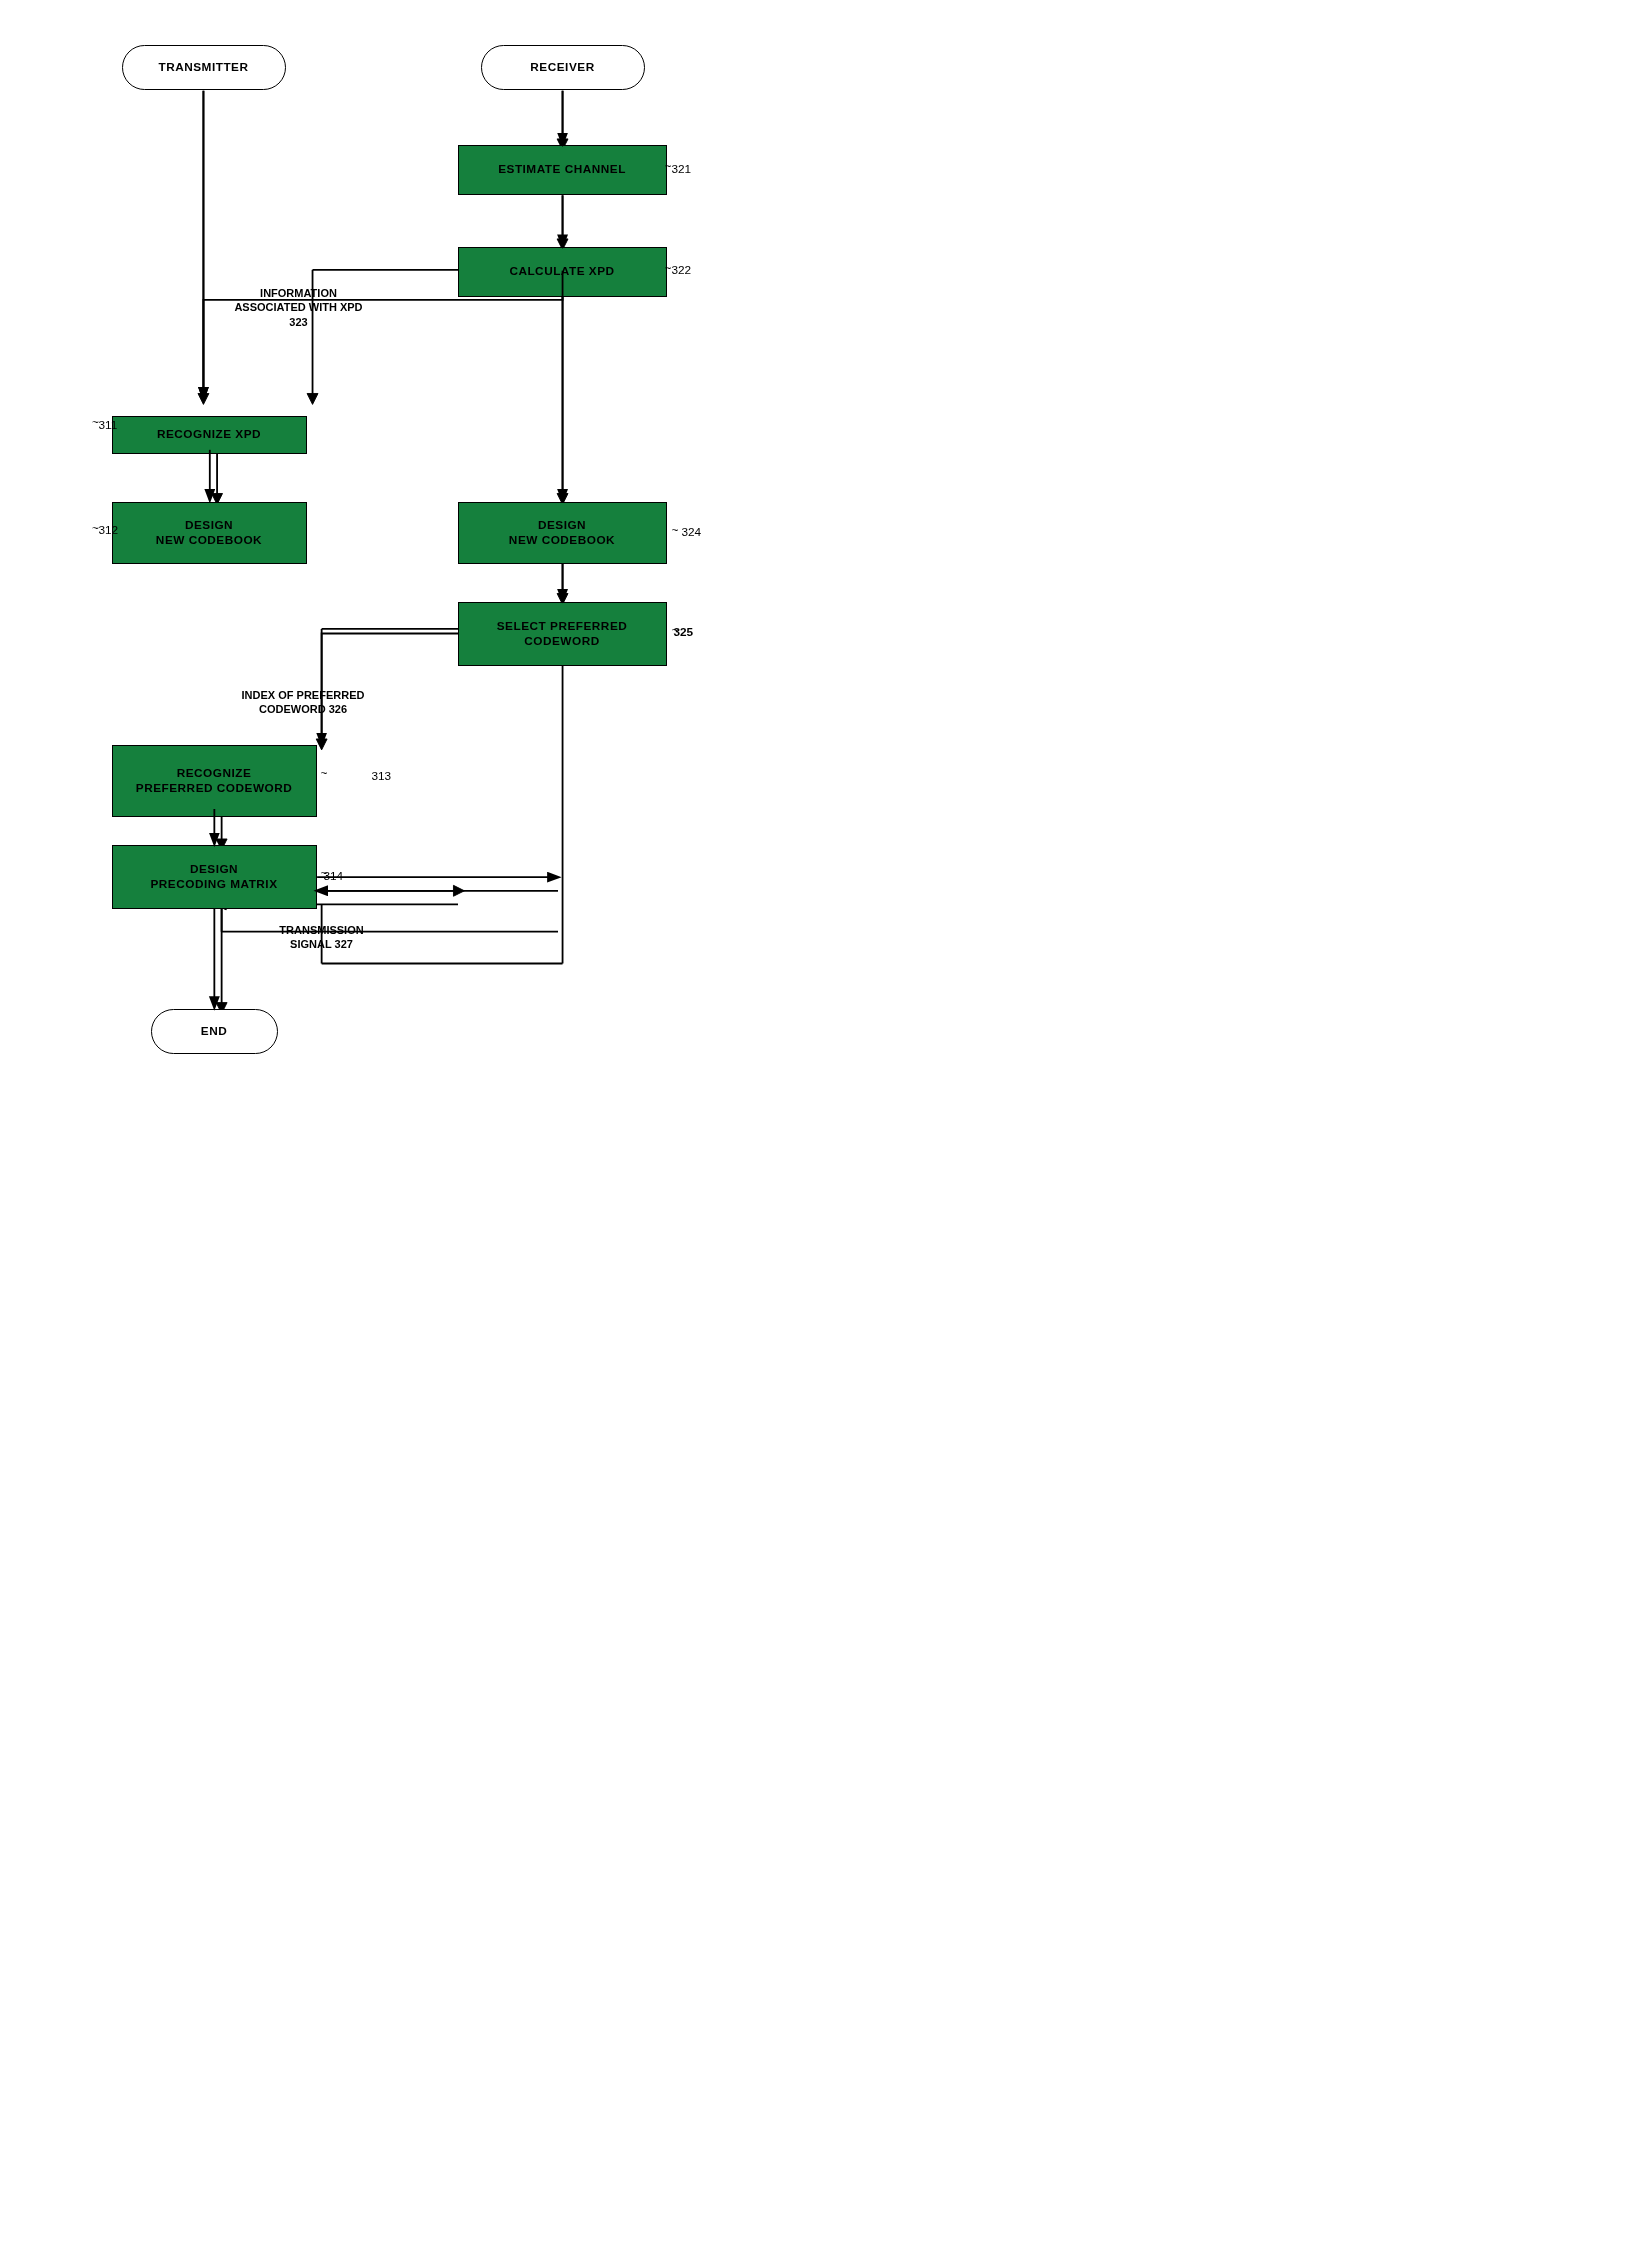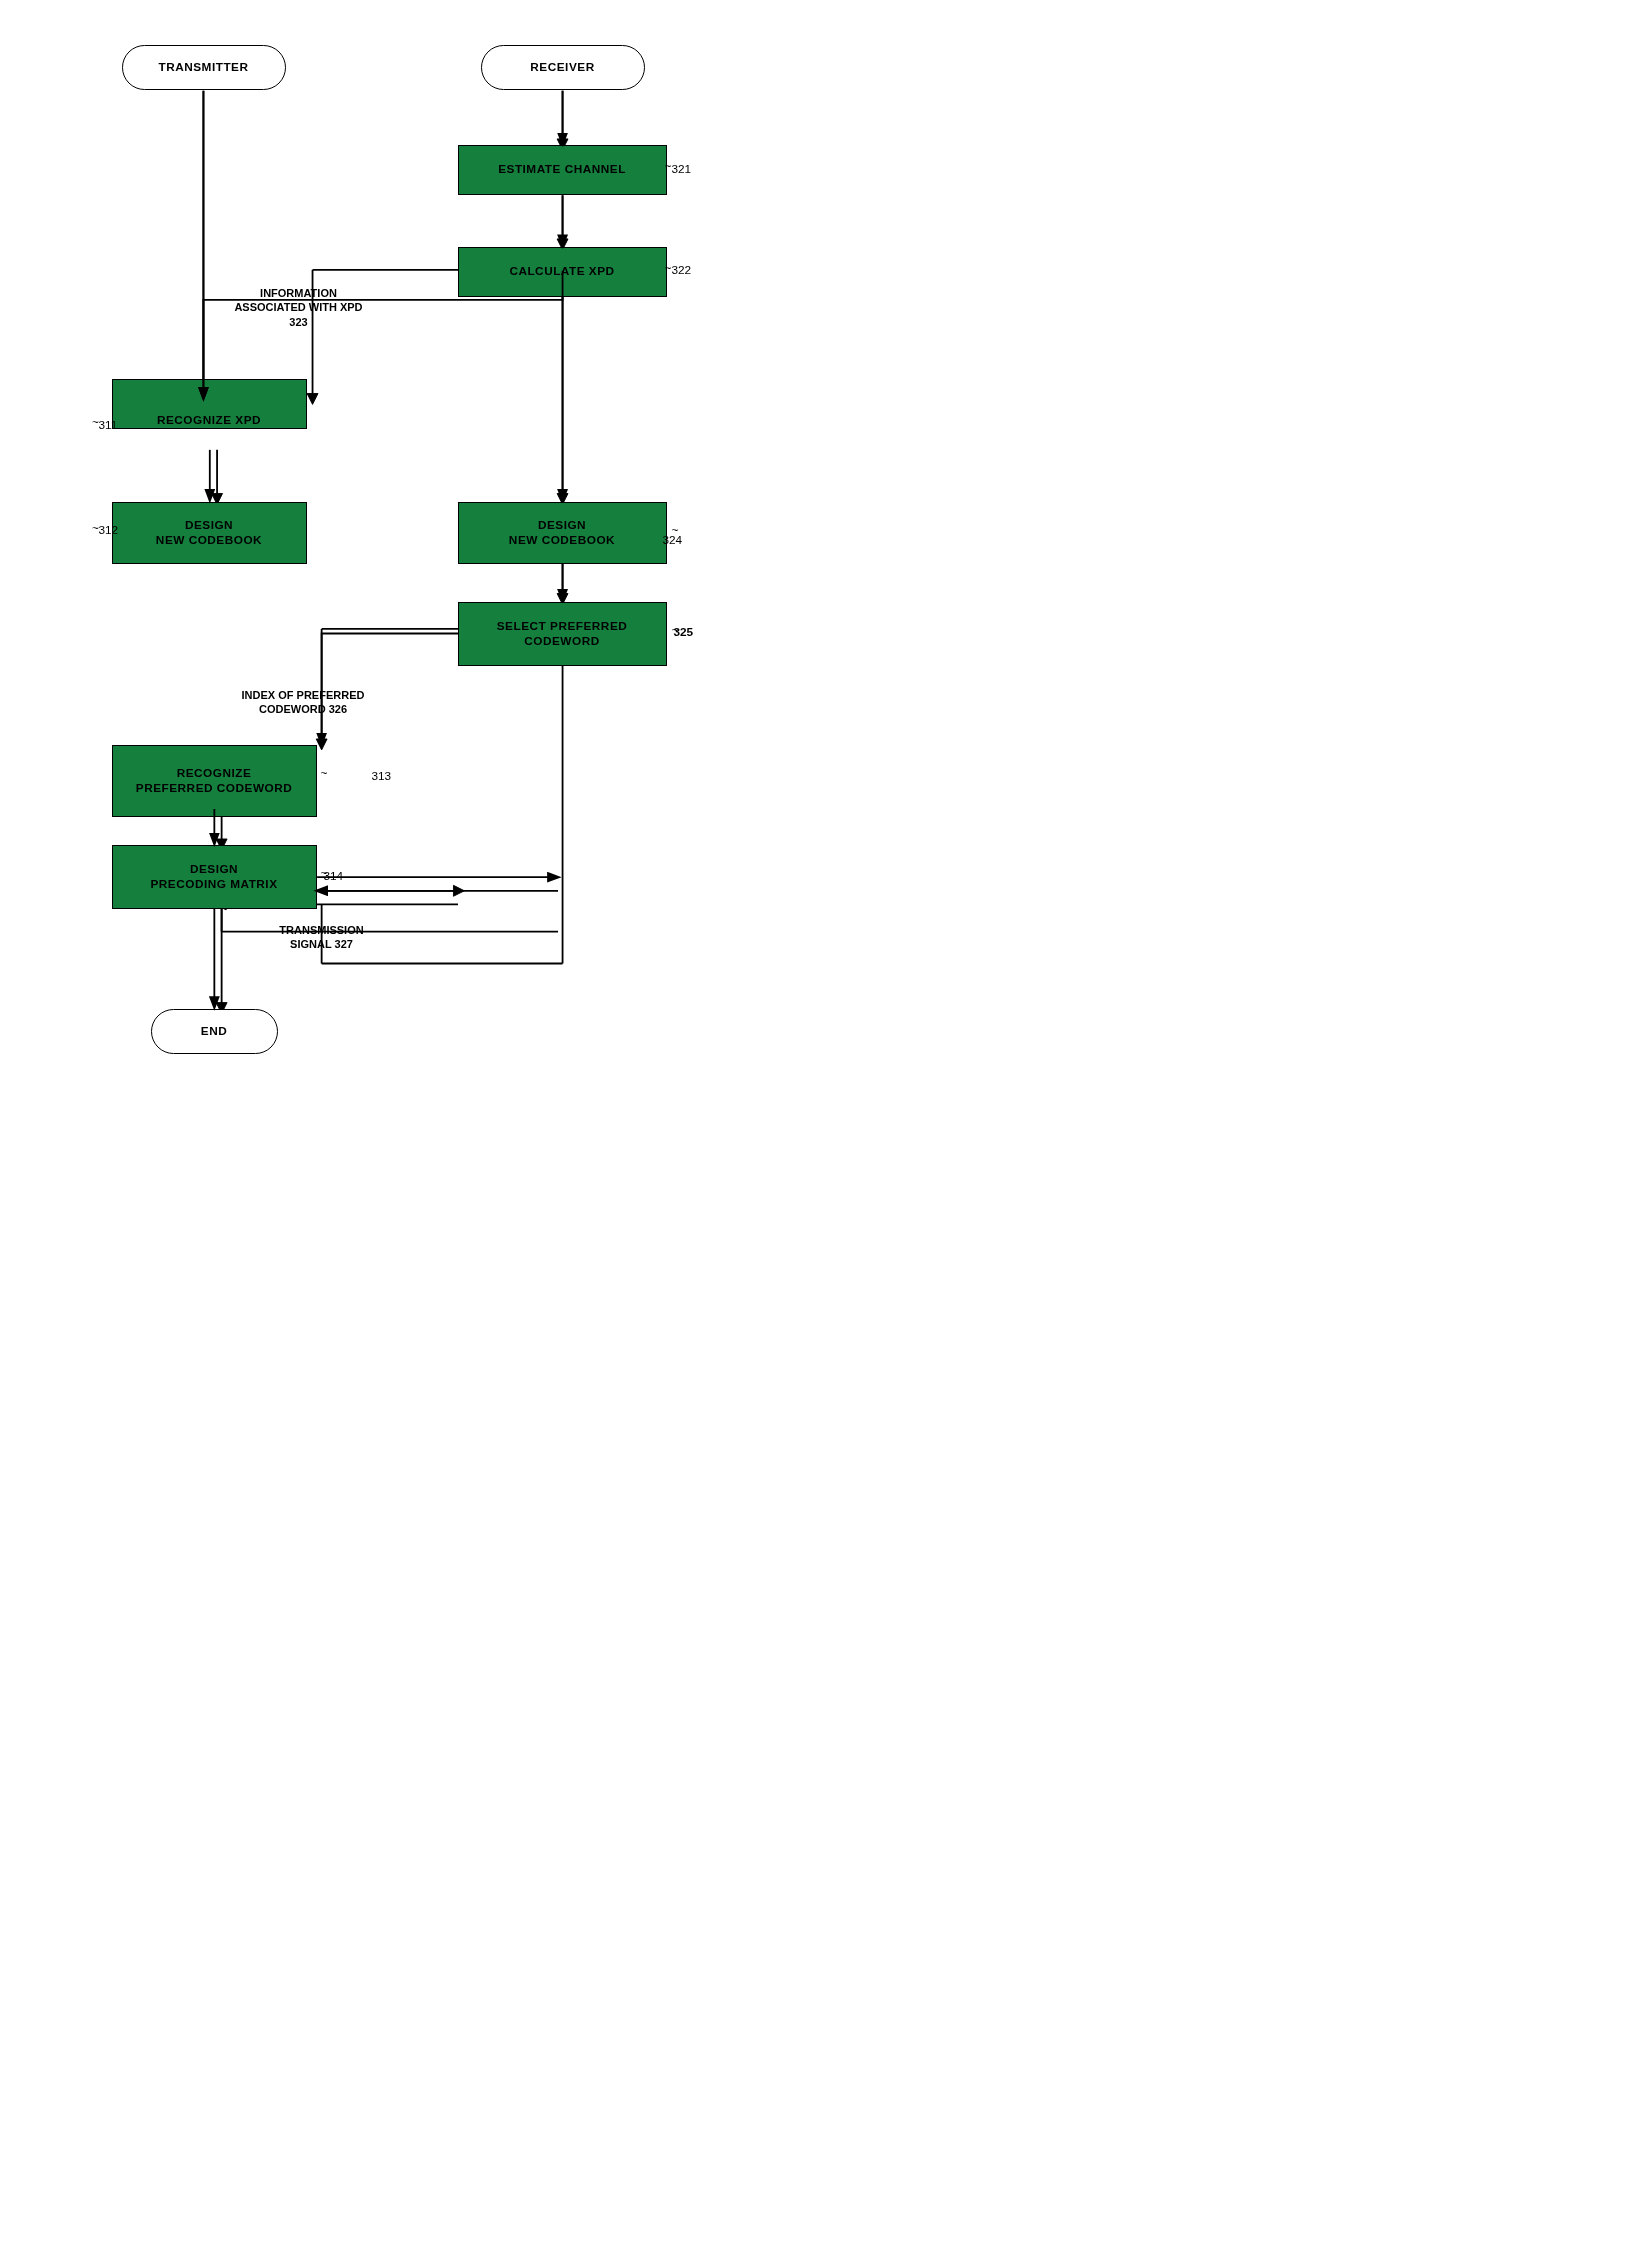--- a/index.html
+++ b/index.html
@@ -139,39 +139,39 @@
   <div class="node node-rect" style="left:391px;top:229px;width:209px;height:50px;">
     <span>CALCULATE XPD</span>
   </div>
   <span class="ref-num" style="left:605px;top:245px;">322</span>
   <span style="position:absolute;left:598px;top:243px;font-size:11.8px;">~</span>
 
   <div class="label" style="left:141px;top:268px;width:182px;">
     INFORMATION<br>ASSOCIATED WITH XPD<br>323
   </div>
 
-  <div class="node node-rect" style="left:45px;top:361px;width:195px;height:50px;align-items:flex-end;">
+  <div class="node node-rect" style="left:45px;top:398px;width:195px;height:38px;">
     <span>RECOGNIZE XPD</span>
   </div>
   <span style="position:absolute;left:25.5px;top:397px;font-size:11.8px;">~</span>
   <span class="ref-num" style="left:32px;top:400px;">311</span>
 
   <div class="node node-rect" style="left:45px;top:484px;width:195px;height:62px;">
     <span style="white-space:pre-line;">DESIGN
 NEW CODEBOOK</span>
   </div>
   <span style="position:absolute;left:25.5px;top:503px;font-size:11.8px;">~</span>
   <span class="ref-num" style="left:32px;top:505px;">312</span>
 
   <div class="node node-rect" style="left:391px;top:484px;width:209px;height:62px;">
     <span style="white-space:pre-line;">DESIGN
 NEW CODEBOOK</span>
   </div>
   <span style="position:absolute;left:605px;top:505px;font-size:11.8px;">~</span>
-  <span class="ref-num" style="left:596px;top:507px;margin-top:8px;">324</span>
+  <span class="ref-num" style="left:615px;top:507px;">324</span>
 
   <div class="node node-rect" style="left:391px;top:584px;width:209px;height:64px;">
     <span style="white-space:pre-line;">SELECT PREFERRED
 CODEWORD</span>
   </div>
   <span style="position:absolute;left:605px;top:605px;font-size:11.8px;">~</span>
   <span class="ref-num" style="left:607px;top:607px;font-weight:bold;">325</span>
 
   <div class="label" style="left:141px;top:650px;width:191px;margin-top:20px;">
     INDEX OF PREFERRED<br>CODEWORD 326

